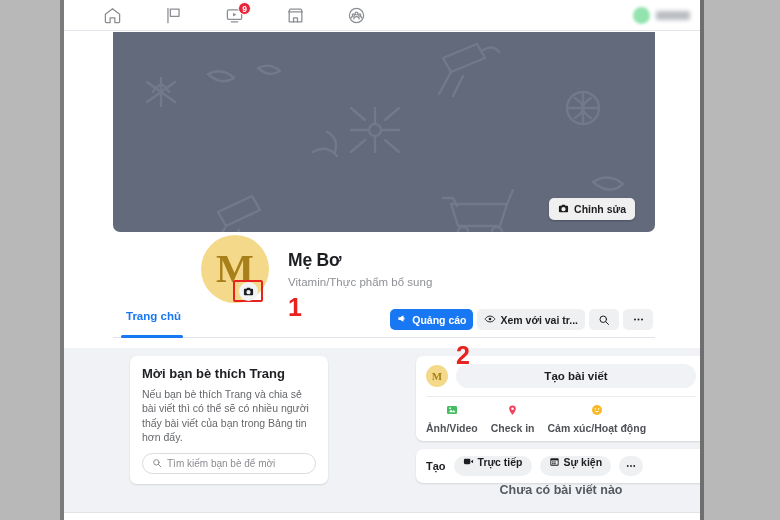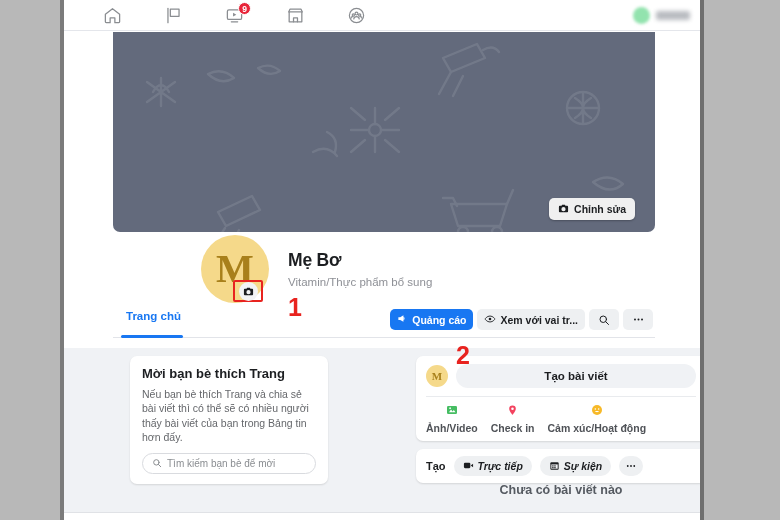--- a/index.html
+++ b/index.html
@@ -333,27 +333,26 @@
   .ca-item { display: flex; align-items: center; gap: 4px; cursor: pointer; flex-direction: column; }
 
   .createrow {
     margin-top: 8px;
     padding: 7px 10px;
     display: flex; align-items: center; gap: 8px;
   }
   .cr-label { font-size: 11px; color: #1c1e21; font-weight: bold; }
   .chip {
     height: 20px;
-    display: flex; align-items: center; gap: 4px;
+    display: flex; gap: 4px;
     background: #eef0f2; color: #1c1e21;
     border-radius: 10px;
     padding: 0 9px;
     font-size: 10.5px; font-weight: bold;
     cursor: pointer;
-    font-style: italic;
   }
   .chip-dots {
     width: 24px; height: 20px;
     background: #eef0f2; border-radius: 10px;
     display: flex; align-items: center; justify-content: center;
     cursor: pointer; color: #1c1e21;
   }
   .nopost {
     text-align: center;
     font-size: 12.5px; font-weight: bold; color: #555a61;

